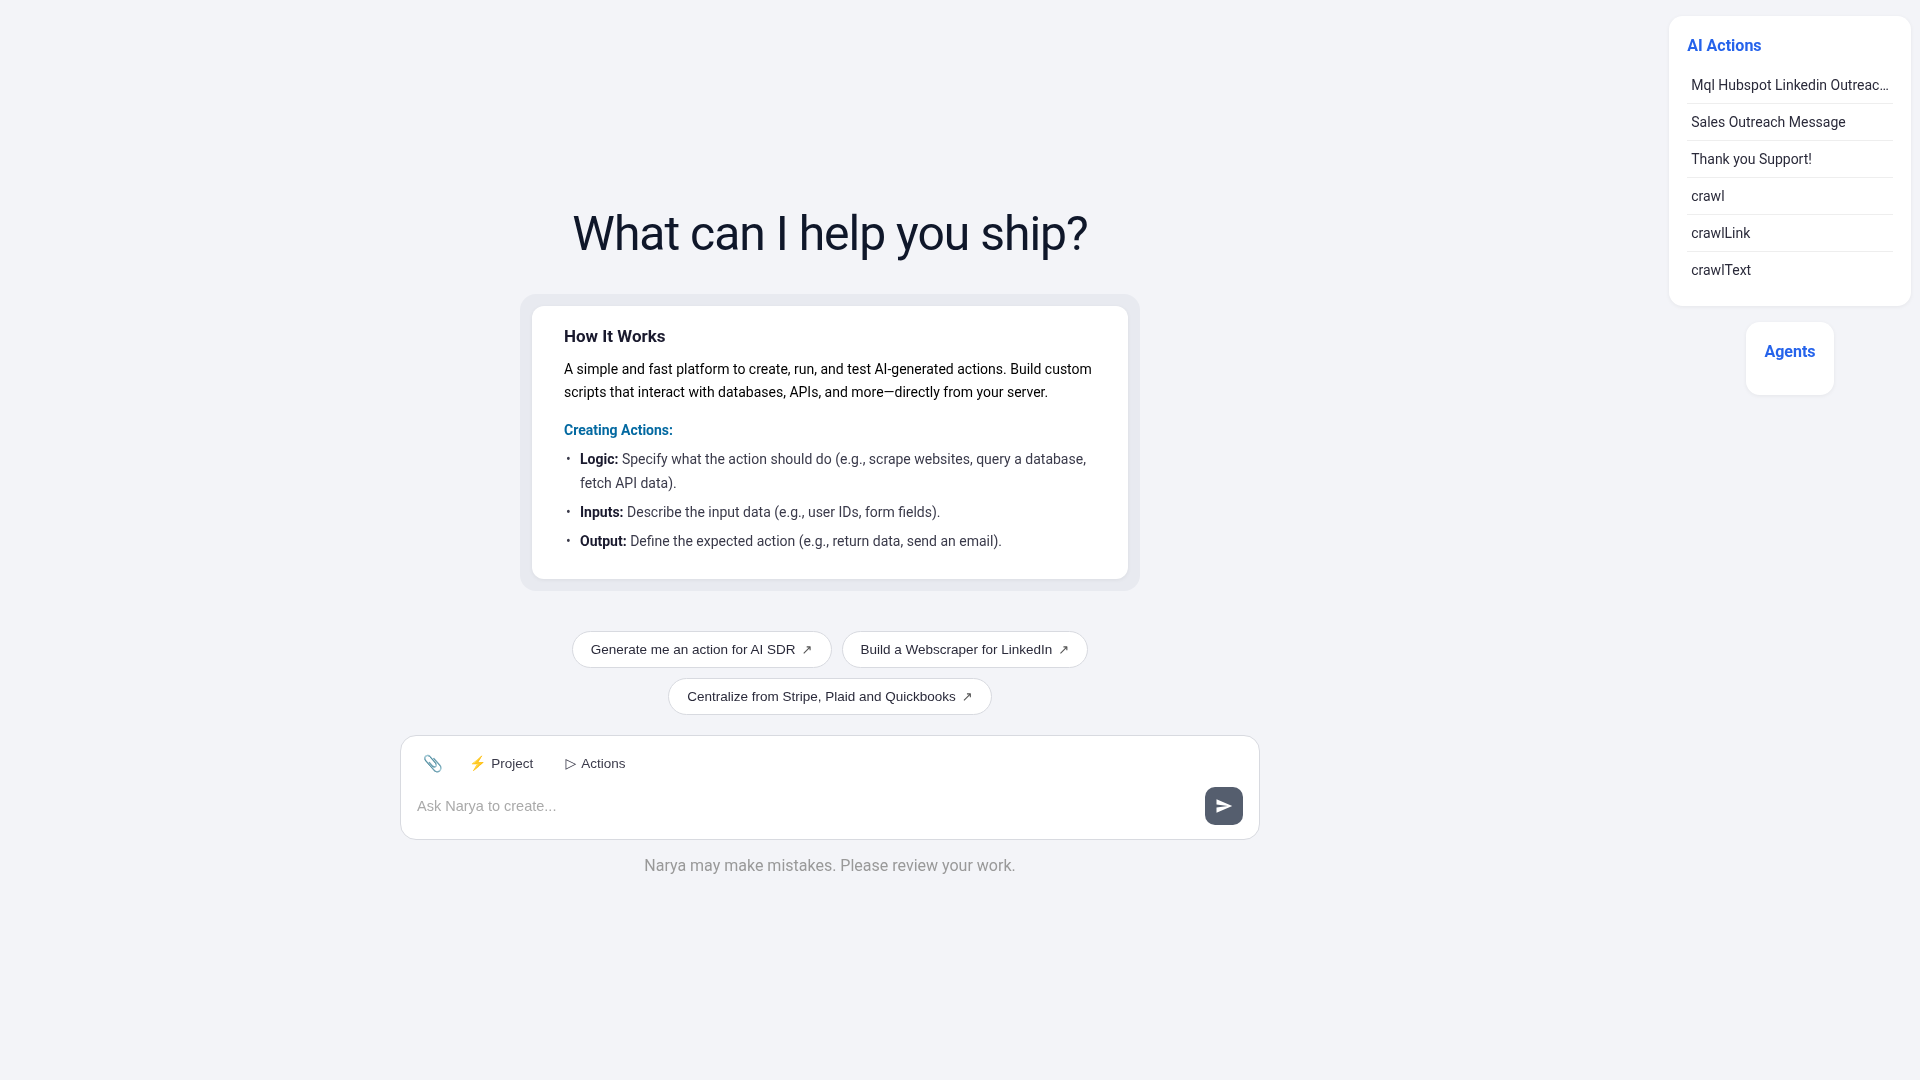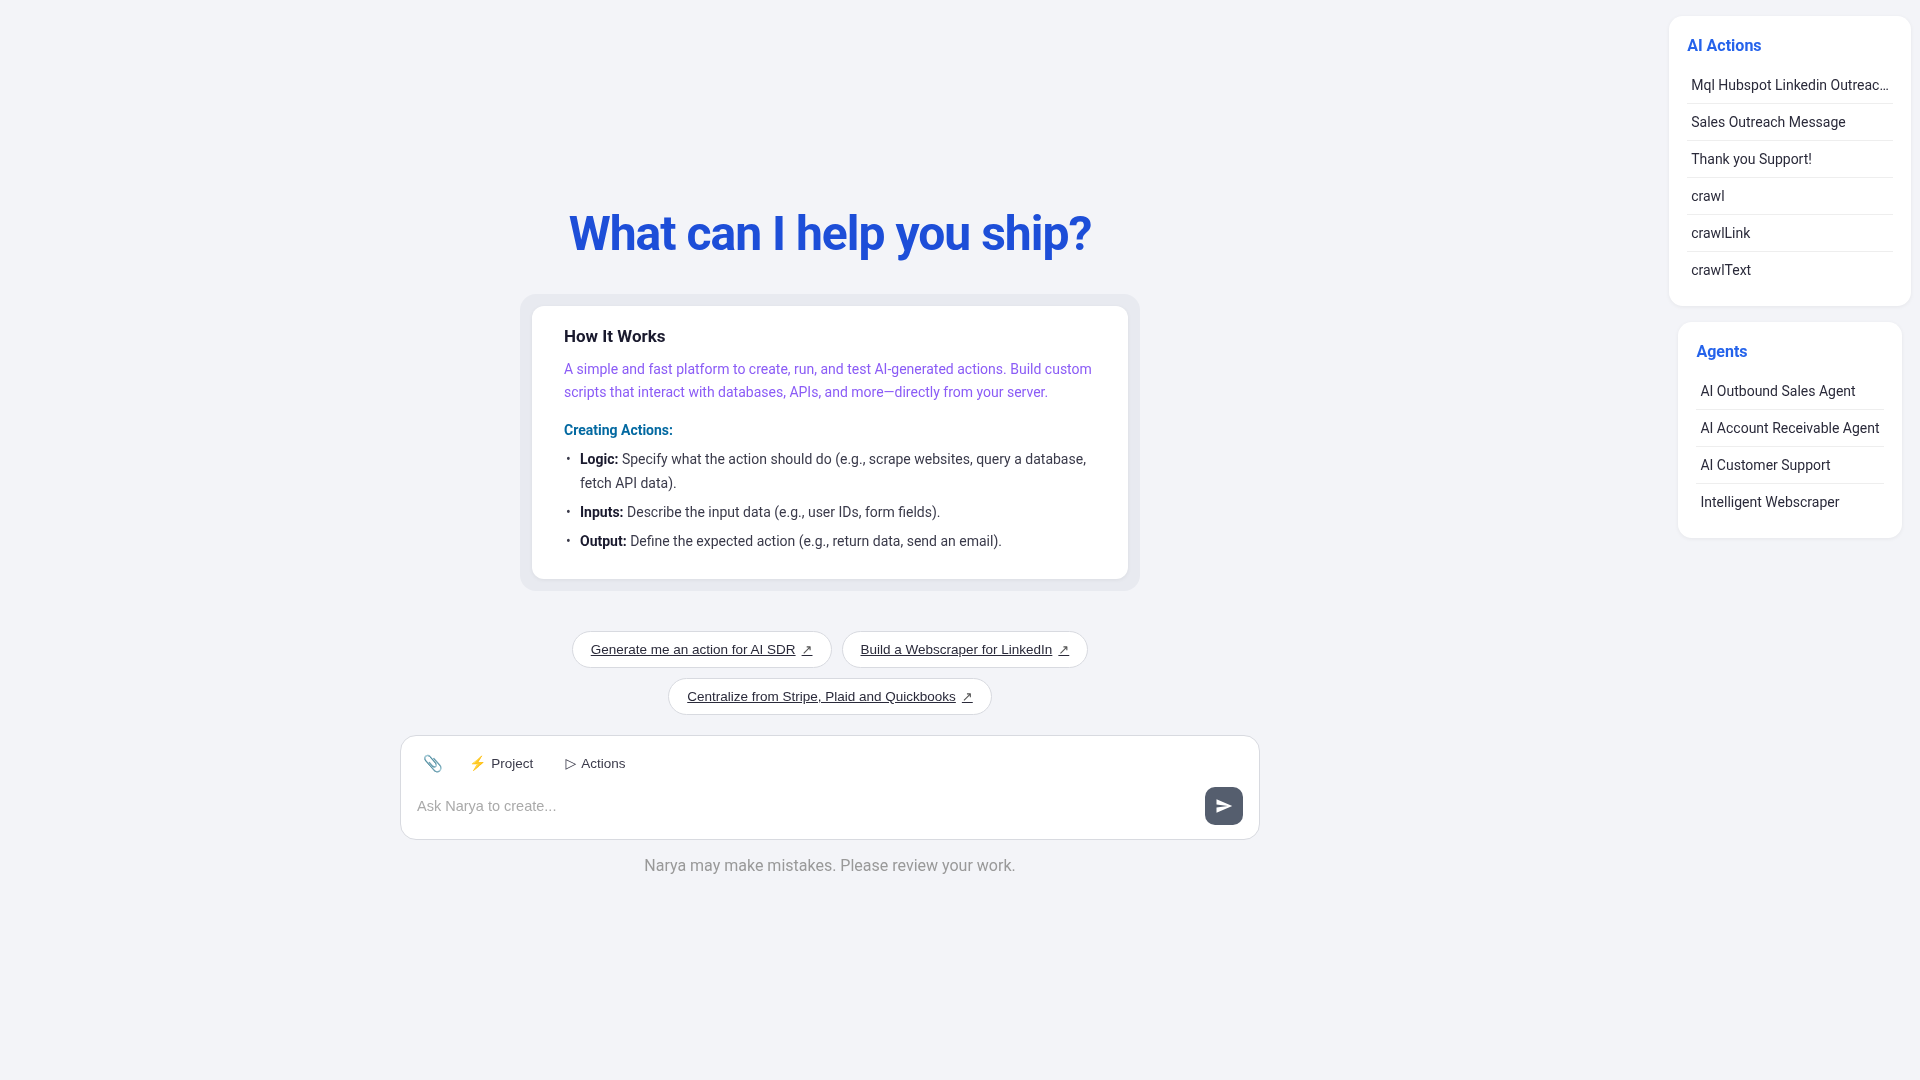--- a/index.html
+++ b/index.html
@@ -18,22 +18,22 @@
       flex-direction: column;
       align-items: center;
       justify-content: center;
       padding: 40px 60px 40px 60px;
       position: relative;
       min-height: 100vh;
     }
 
     .page-title {
       font-size: 48px;
-      font-weight: 700;
-      color: #1d4ed8;
+      font-weight: 400;
+      color: #0f172a;
       margin-bottom: 32px;
       text-align: center;
       letter-spacing: -1px;
     }
 
     
     .how-it-works-container {
       background: #e8eaf0;
       border-radius: 16px;
       padding: 12px;
@@ -51,21 +51,21 @@
 
     .how-it-works-title {
       font-size: 17px;
       font-weight: 700;
       color: #1a1a2e;
       margin-bottom: 12px;
     }
 
     .how-it-works-desc {
       font-size: 14px;
-      color: #8b5cf6;
+      color: #000000;
       line-height: 1.65;
       margin-bottom: 18px;
     }
 
     .creating-actions-title {
       font-size: 14px;
       font-weight: 700;
       color: #0369a1;
       margin-bottom: 10px;
     }
@@ -112,21 +112,20 @@
       border: 1px solid #d8dae0;
       border-radius: 20px;
       padding: 10px 18px;
       font-size: 13.5px;
       color: #2a2a3a;
       cursor: pointer;
       display: flex;
       align-items: center;
       gap: 6px;
       transition: background 0.15s;
-      text-decoration: underline;
     }
 
     .chip-arrow {
       font-size: 13px;
       color: #555;
     }
 
     
     .input-container {
       background: #ffffff;
@@ -351,23 +350,14 @@
         <div class="sidebar-item">crawl</div>
         <div class="sidebar-divider"></div>
         <div class="sidebar-item">crawlLink</div>
         <div class="sidebar-divider"></div>
         <div class="sidebar-item">crawlText</div>
       </div>
   </div>
 
   <div class="sidebar-card">
     <div class="sidebar-section-title">Agents</div>
-    <div id="agents-list">
-        <div class="sidebar-item">AI Outbound Sales Agent</div>
-        <div class="sidebar-divider"></div>
-        <div class="sidebar-item">AI Account Receivable Agent</div>
-        <div class="sidebar-divider"></div>
-        <div class="sidebar-item">AI Customer Support</div>
-        <div class="sidebar-divider"></div>
-        <div class="sidebar-item">Intelligent Webscraper</div>
-      </div>
   </div>
 </aside>
 
 </body></html>

